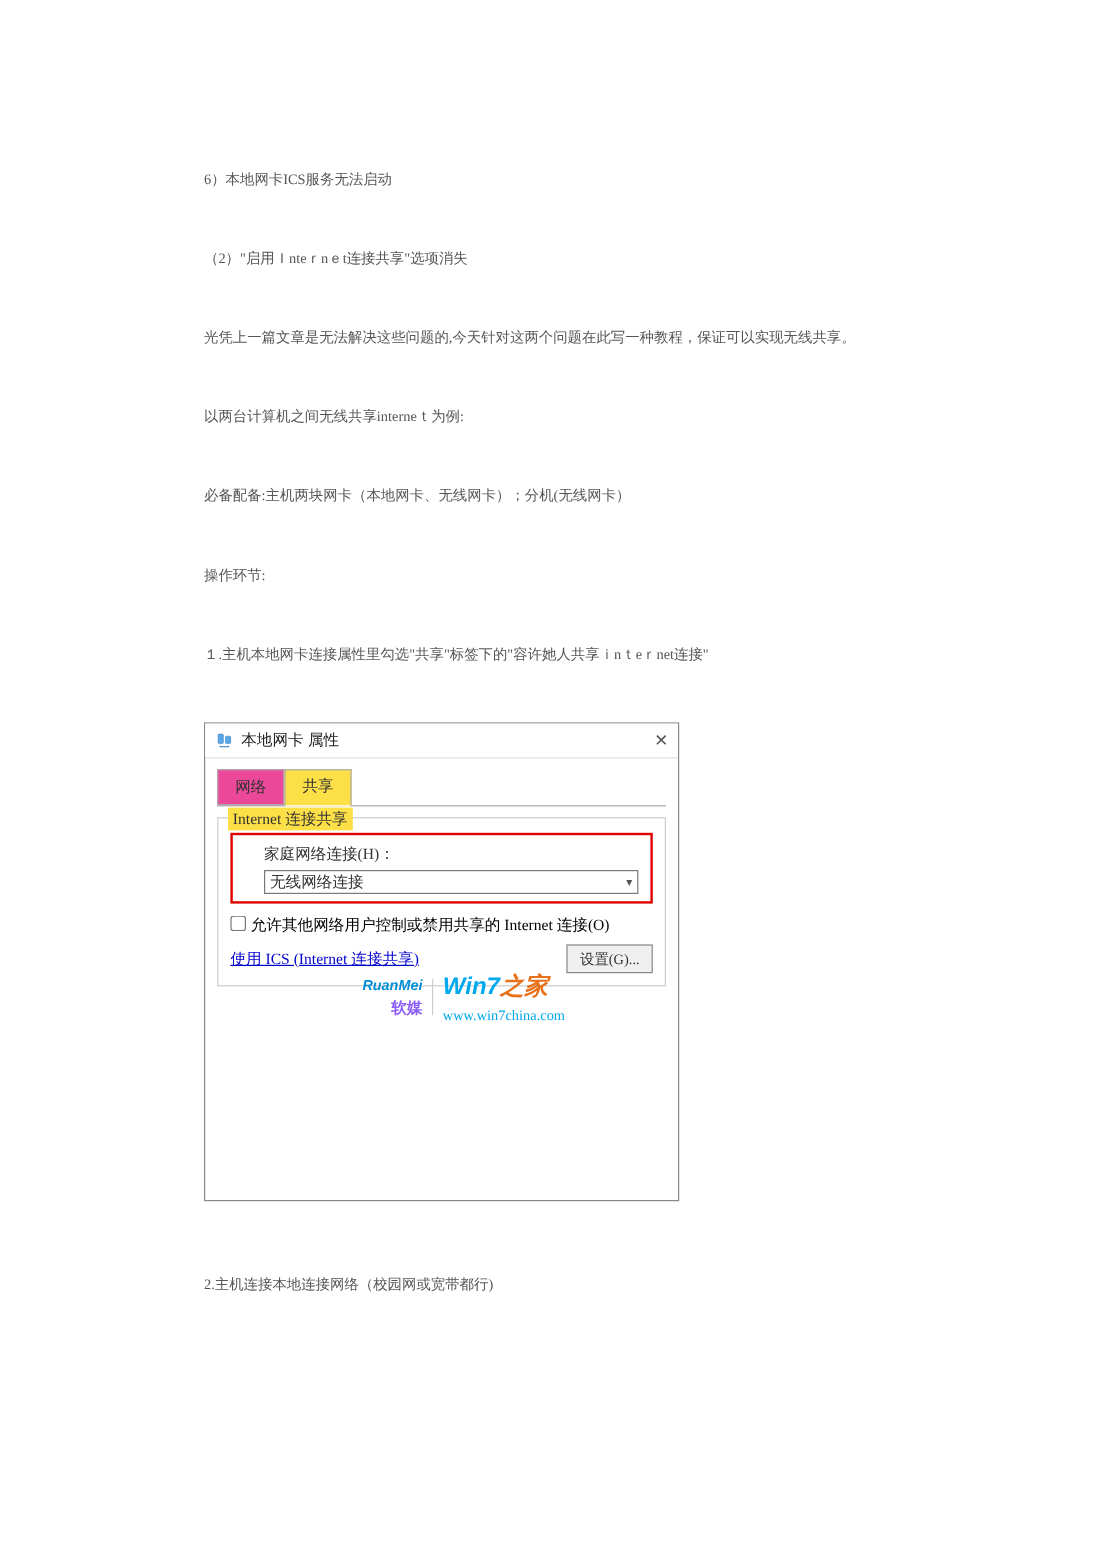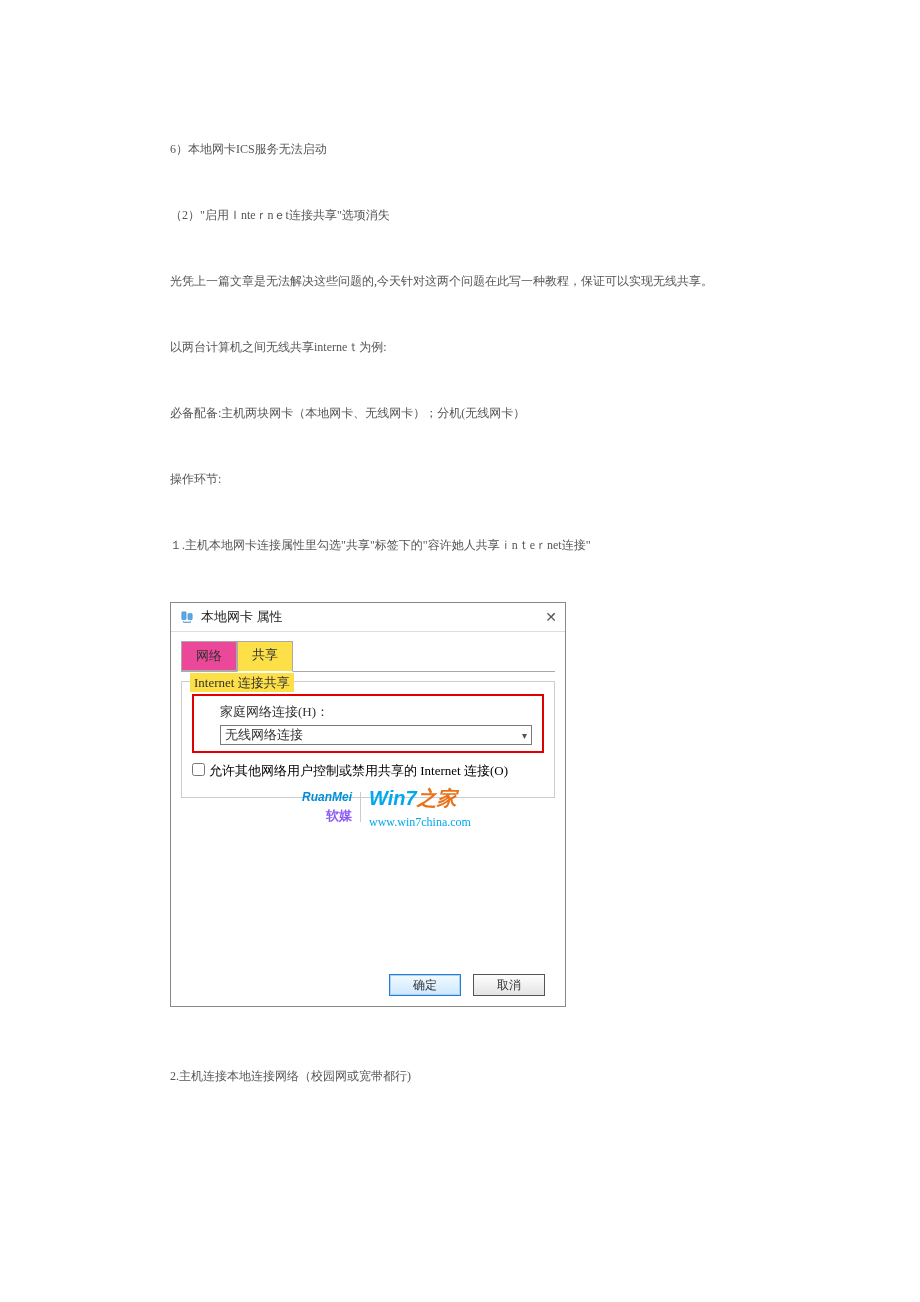--- a/index.html
+++ b/index.html
@@ -263,39 +263,39 @@
           <span>无线网络连接</span>
           <span class="dropdown-arrow">▾</span>
         </div>
       </div>
 
       <div class="checkbox-row">
         <input type="checkbox" style="">
         <span class="checkbox-label">允许其他网络用户控制或禁用共享的 Internet 连接(O)</span>
       </div>
 
+      <div class="link-row">
+        <span class="ics-link">使用 ICS (Internet 连接共享)</span>
+        <span class="settings-btn">设置(G)...</span>
+      </div>
 
       <div class="watermarks">
         <div>
           <div class="wm-ruanmei">RuanMei</div>
           <div class="wm-ruanmei-sub">软媒</div>
         </div>
         <div class="wm-divider"></div>
         <div>
           <div class="wm-win7">
             <span>Win7</span><span class="zhijia">之家</span>
           </div>
           <div class="wm-url">www.win7china.com</div>
         </div>
       </div>
 
     </div>
 
     <div class="dialog-spacer"></div>
 
-    <div class="dialog-footer">
-      <div class="footer-btn primary">确定</div>
-      <div class="footer-btn">取消</div>
-    </div>
   </div>
 </div>
 
 <div class="para">2.主机连接本地连接网络（校园网或宽带都行)</div>
 
 </body></html>

